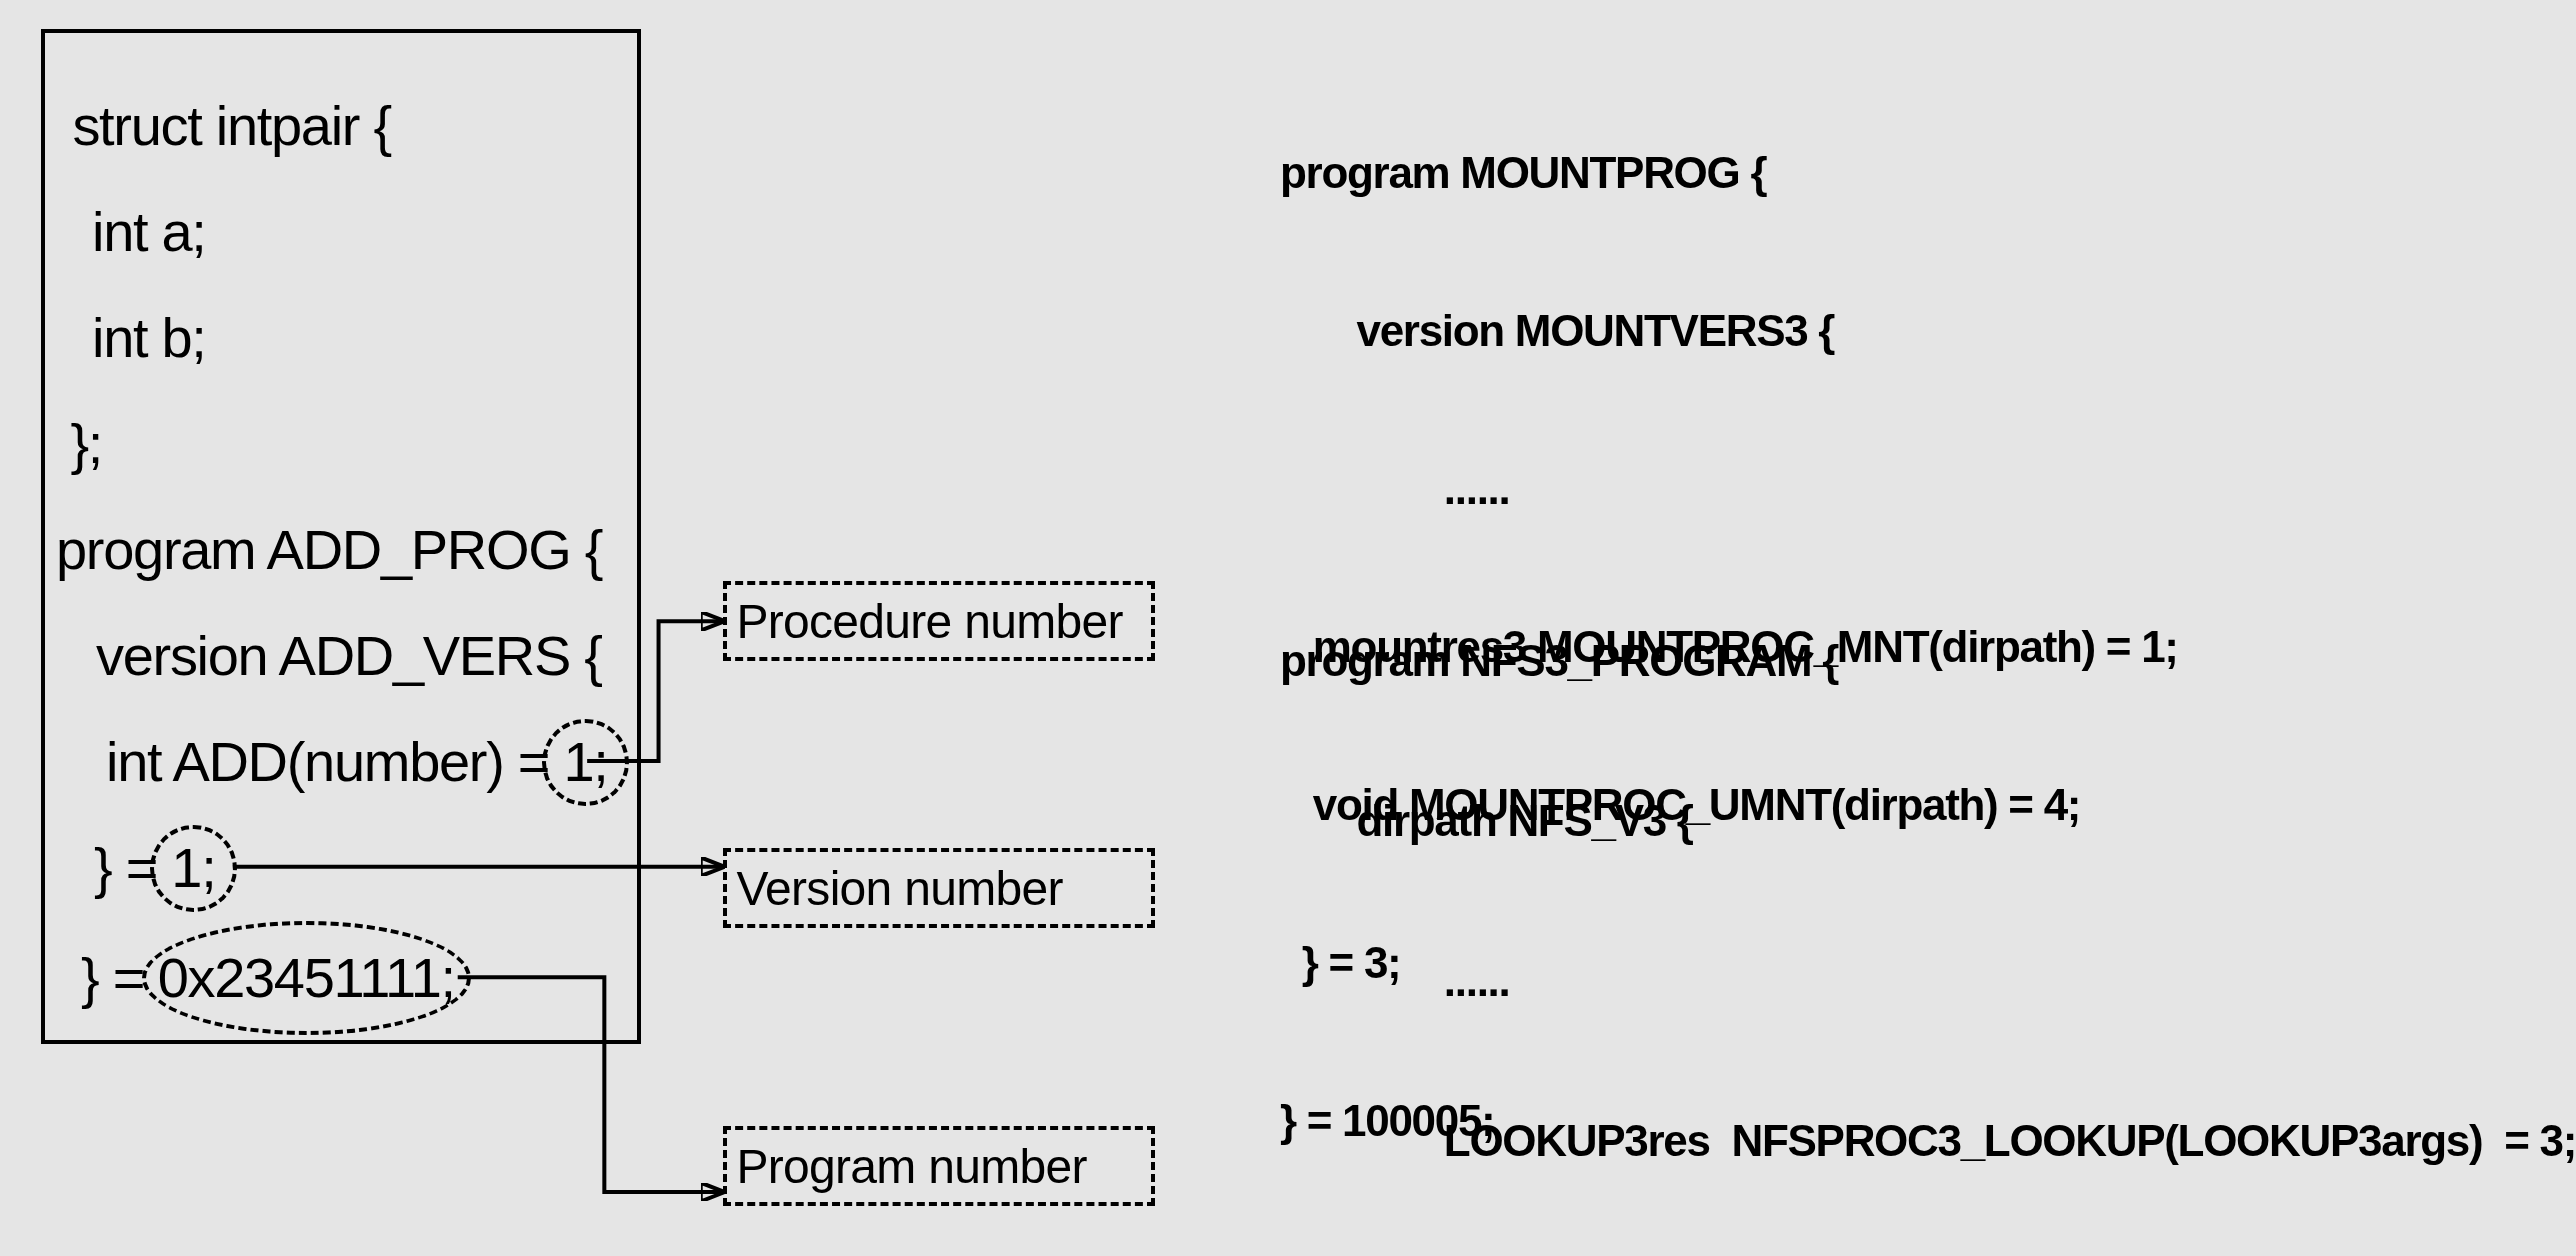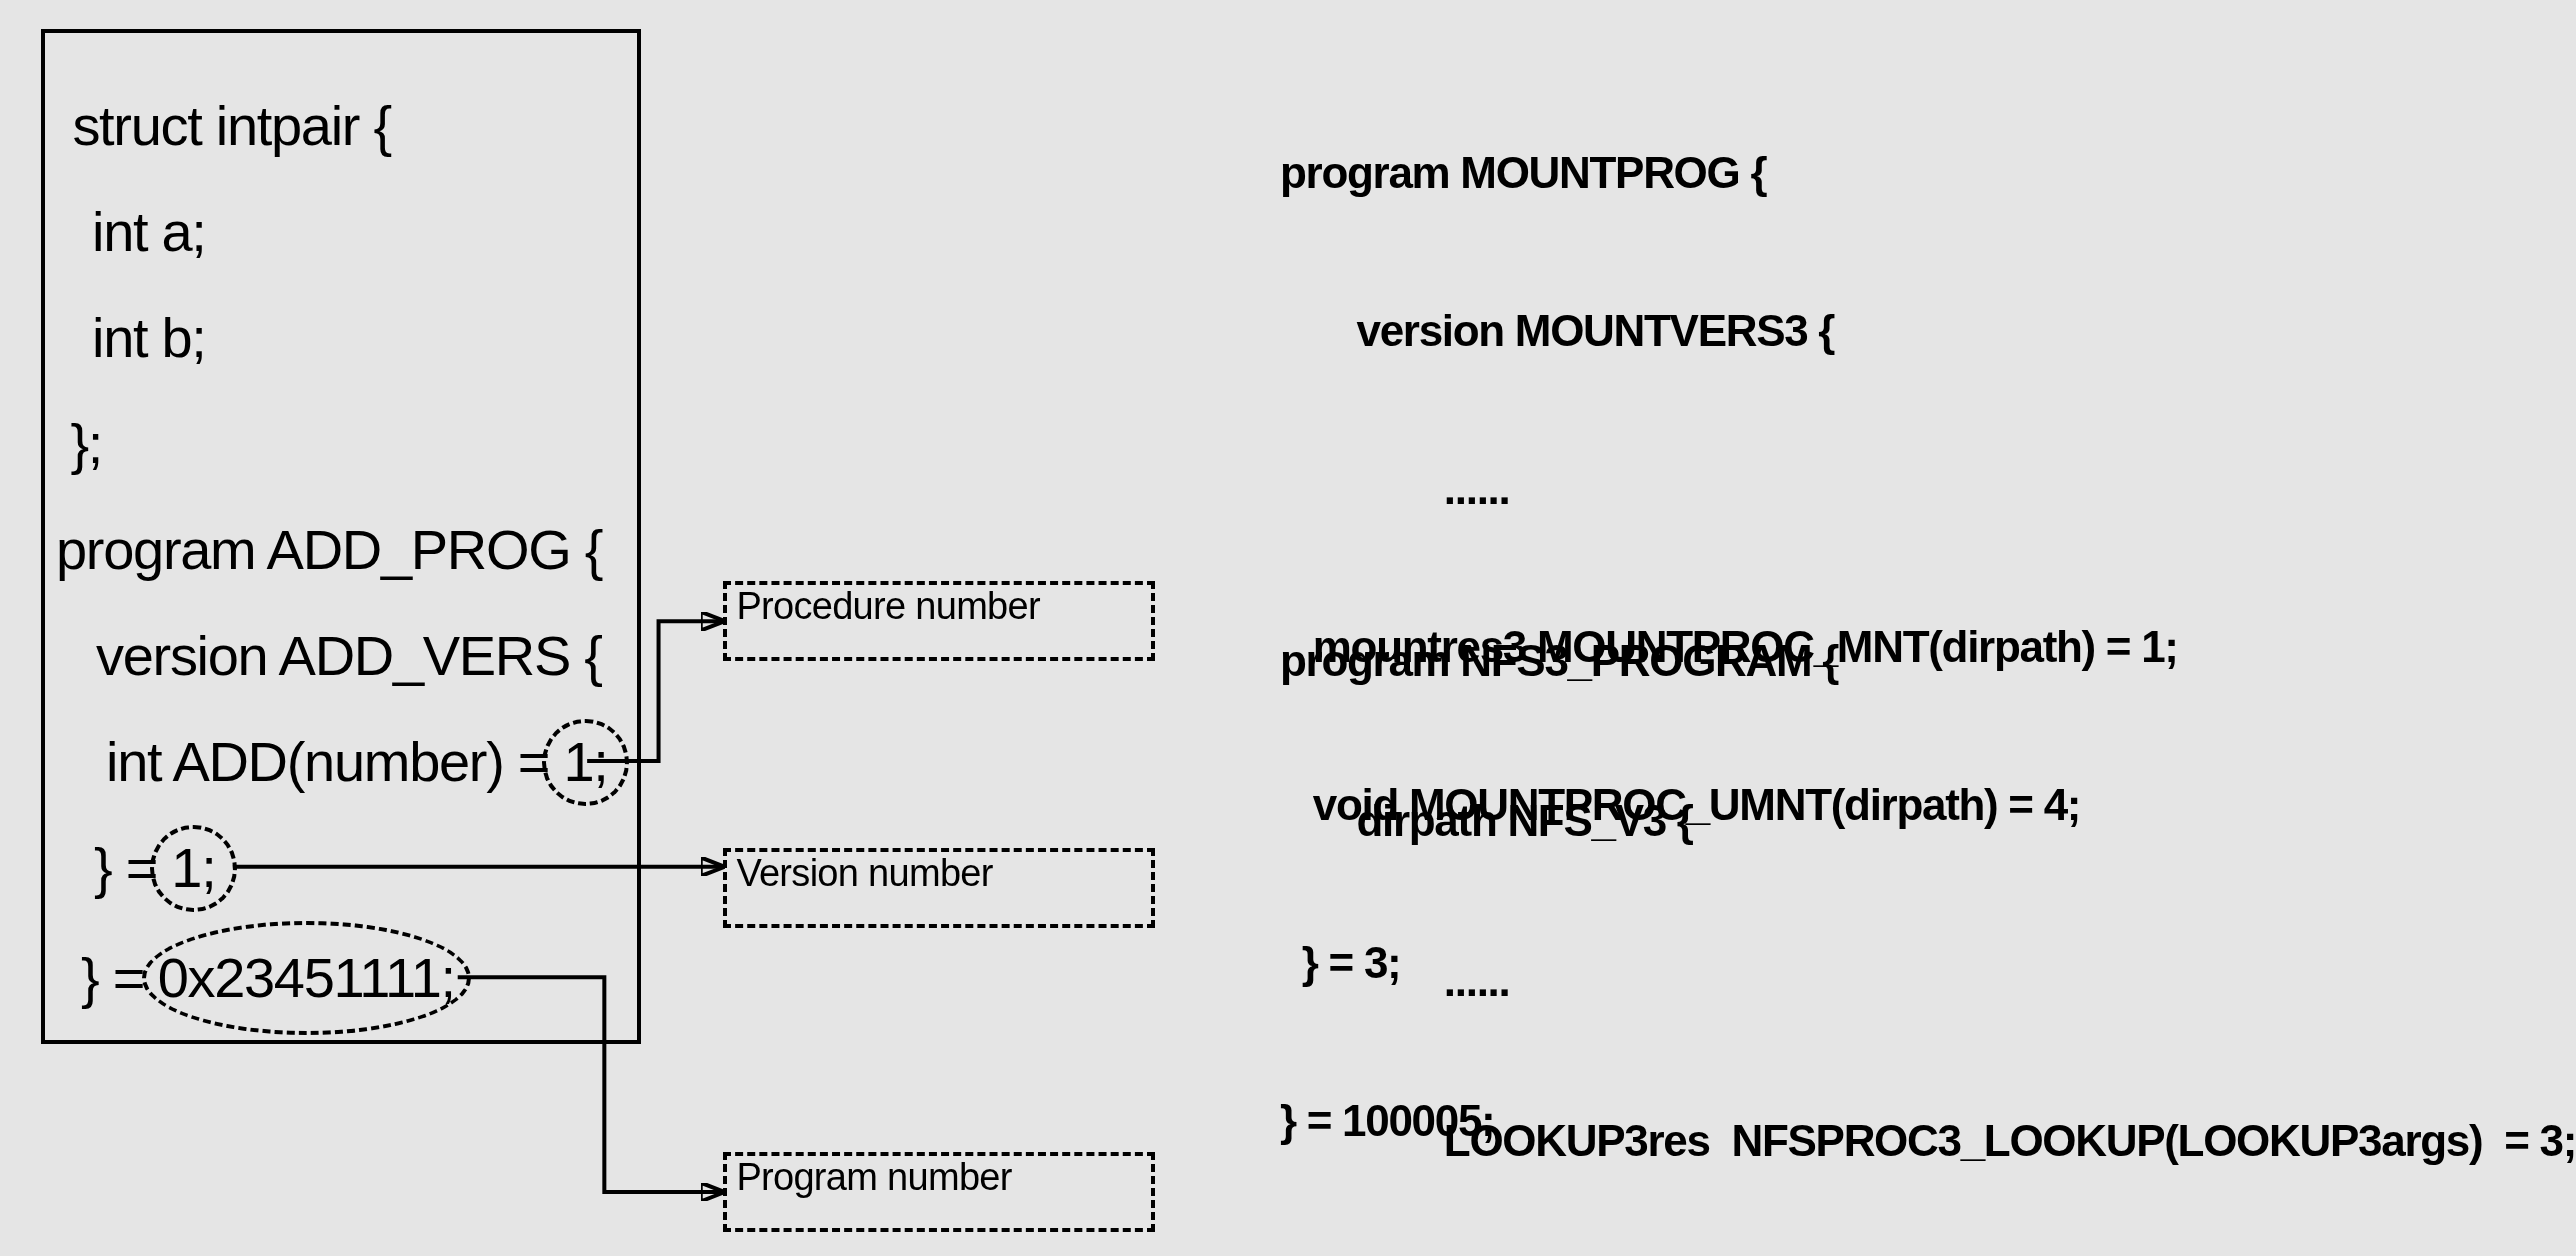--- a/index.html
+++ b/index.html
@@ -39,28 +39,28 @@
     padding:16px 12px;
     margin:0 -16.7px;
     line-height:74px;
   }
   
   .label-box{
     position:absolute;left:723px;
     width:432px;height:80px;
     border:4.7px dashed #000;
     box-sizing:border-box;
-    display:flex;align-items:flex-start;
+    display:flex;align-items:center;
     padding-left:9.4px;
-    font-size:38px;letter-spacing:-0.7px;
+    font-size:48px;letter-spacing:-0.7px;
     white-space:pre;
   }
   #procedure-box{top:581px;}
   #version-box{top:848px;}
-  #program-box{top:1152px;}
+  #program-box{top:1126px;}
   
   .code-block{
     position:absolute;left:1280px;
     font-weight:bold;
     font-size:44px;letter-spacing:-1.3px;
     white-space:pre;
   }
   #mount-block{top:44px;}
   #mount-block .cb-line{height:58px;line-height:58px;}
   #nfs-block{top:531px;}

